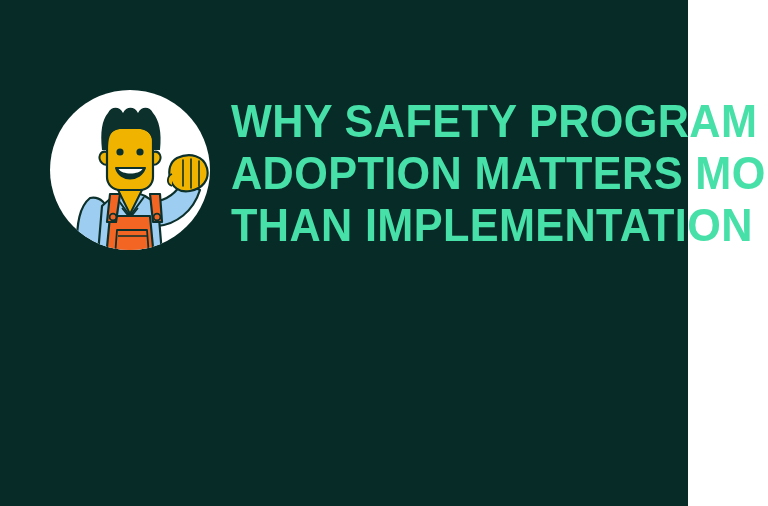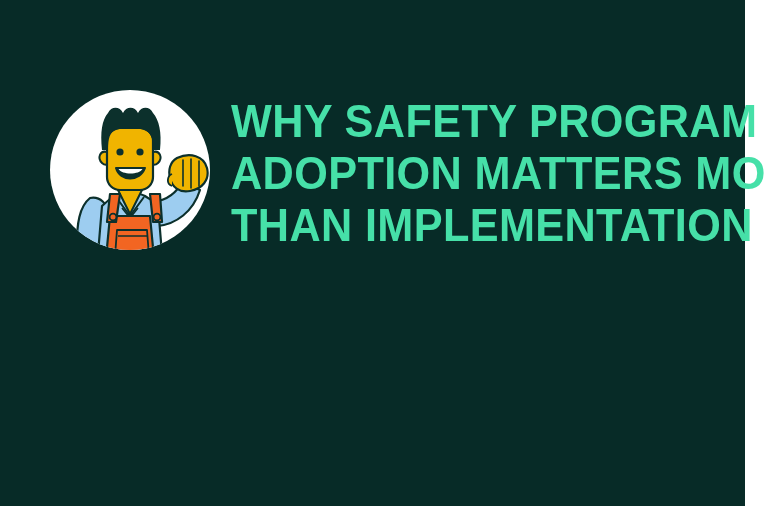--- a/index.html
+++ b/index.html
@@ -7,21 +7,21 @@
     padding: 0;
   }
   body {
     width: 768px;
     height: 506px;
     overflow: hidden;
     font-family: "Liberation Sans", sans-serif;
   }
   #banner {
     position: relative;
-    width: 745px;
+    width: 688px;
     height: 506px;
     background: #072b27;
   }
 
   
   #avatar {
     position: absolute;
     left: 50px;
     top: 90px;
     width: 160px;

